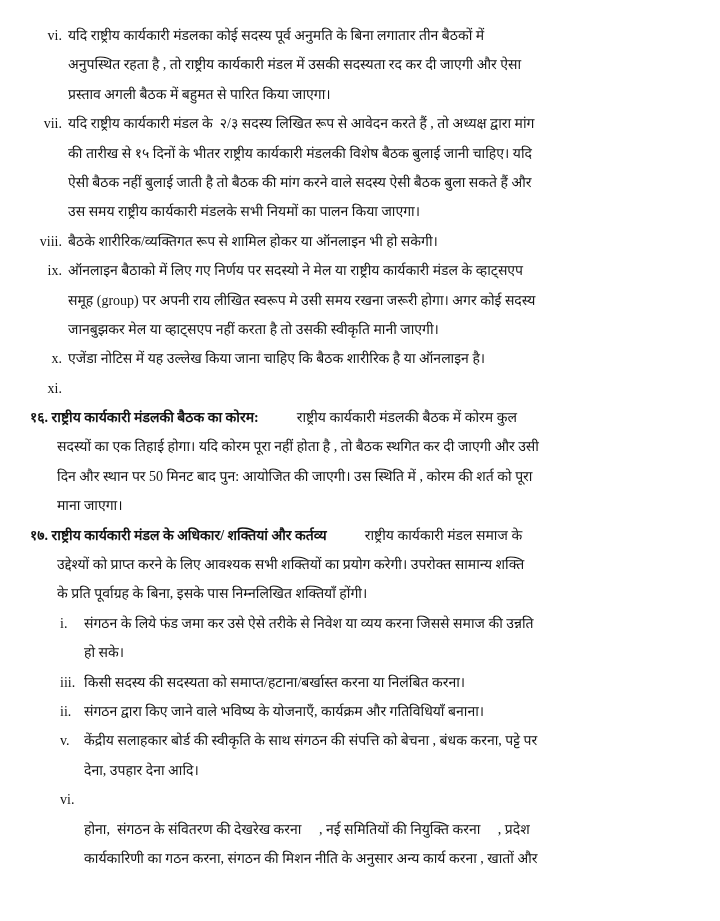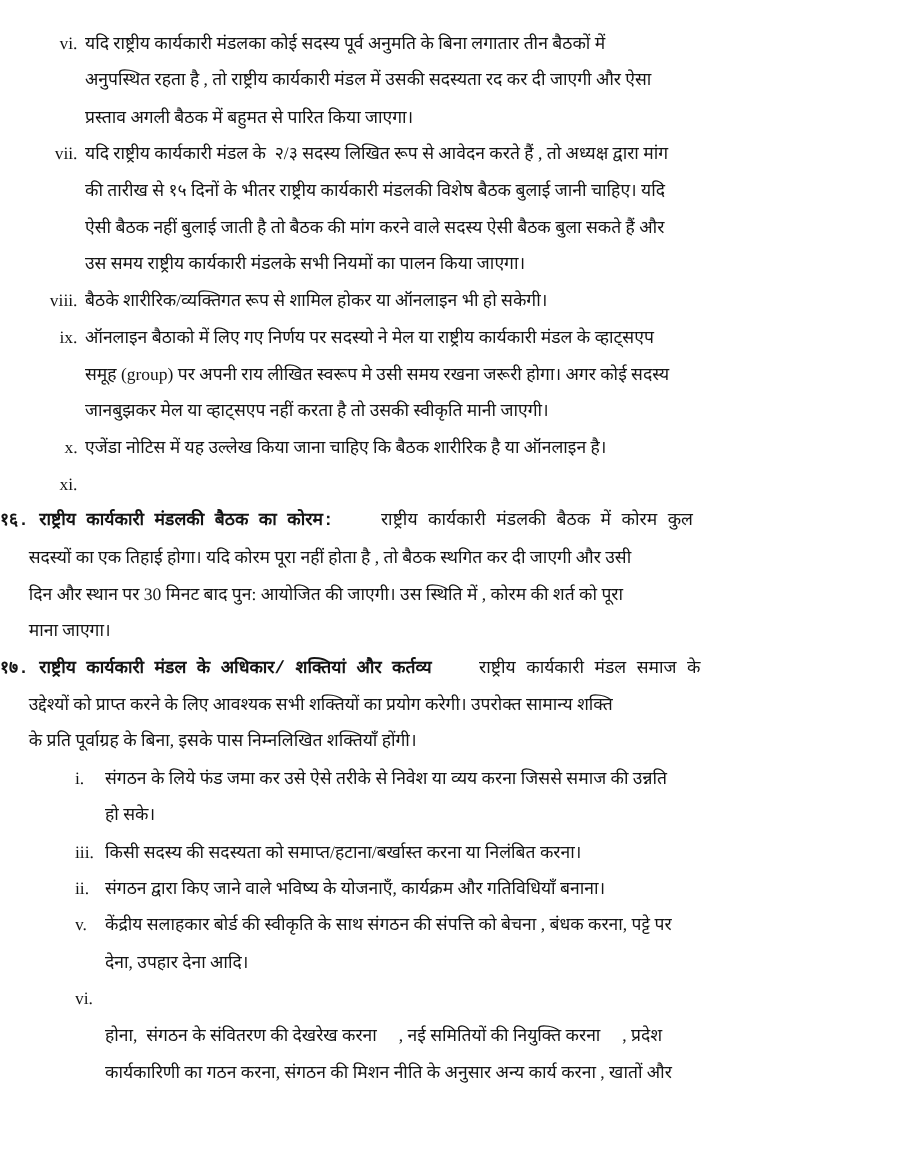--- a/index.html
+++ b/index.html
@@ -25,22 +25,22 @@
   }
   .line {
     position: relative;
     height: 29.4px;
     line-height: 29.4px;
     font-size: 14px;
     white-space: pre;
   }
   .line.outer   { padding-left: 68px; }
   .line.inner   { padding-left: 84px; }
-  .line.section-first { font-weight: 700; font-family: Liberation Mono, monospace; }
-  .line.section-cont  { padding-left: 23px; }
+  .line.section-first { padding-left: 30px; font-weight: 700; }
+  .line.section-cont  { padding-left: 57px; }
   .num-outer {
     position: absolute;
     left: 0;
     top: 0;
     width: 62px;
     text-align: right;
     display: inline-block;
   }
   .num-inner {
     position: absolute;
@@ -68,21 +68,21 @@
       <div class="line outer"><span class="line-text">ऐसी बैठक नहीं बुलाई जाती है तो बैठक की मांग करने वाले सदस्य ऐसी बैठक बुला सकते हैं और</span></div>
       <div class="line outer"><span class="line-text">उस समय राष्ट्रीय कार्यकारी मंडलके सभी नियमों का पालन किया जाएगा।</span></div>
       <div class="line outer"><span class="num-outer">viii.</span><span class="line-text">बैठके शारीरिक/व्यक्तिगत रूप से शामिल होकर या ऑनलाइन भी हो सकेगी।</span></div>
       <div class="line outer"><span class="num-outer">ix.</span><span class="line-text">ऑनलाइन बैठाको में लिए गए निर्णय पर सदस्यो ने मेल या राष्ट्रीय कार्यकारी मंडल के व्हाट्सएप</span></div>
       <div class="line outer"><span class="line-text">समूह (group) पर अपनी राय लीखित स्वरूप मे उसी समय रखना जरूरी होगा। अगर कोई सदस्य</span></div>
       <div class="line outer"><span class="line-text">जानबुझकर मेल या व्हाट्सएप नहीं करता है तो उसकी स्वीकृति मानी जाएगी।</span></div>
       <div class="line outer"><span class="num-outer">x.</span><span class="line-text">एजेंडा नोटिस में यह उल्लेख किया जाना चाहिए कि बैठक शारीरिक है या ऑनलाइन है।</span></div>
       <div class="line outer"><span class="num-outer">xi.</span></div>
       <div class="line section-first"><span class="num-section">१६.</span> <span class="heading-label">राष्ट्रीय कार्यकारी मंडलकी बैठक का कोरम:</span><span class="heading-gap"></span><span class="heading-rest">राष्ट्रीय कार्यकारी मंडलकी बैठक में कोरम कुल</span></div>
       <div class="line section-cont">सदस्यों का एक तिहाई होगा। यदि कोरम पूरा नहीं होता है , तो बैठक स्थगित कर दी जाएगी और उसी</div>
-      <div class="line section-cont">दिन और स्थान पर 30 मिनट बाद पुन: आयोजित की जाएगी। उस स्थिति में , कोरम की शर्त को पूरा</div>
+      <div class="line section-cont">दिन और स्थान पर 50 मिनट बाद पुन: आयोजित की जाएगी। उस स्थिति में , कोरम की शर्त को पूरा</div>
       <div class="line section-cont">माना जाएगा।</div>
       <div class="line section-first"><span class="num-section">१७.</span> <span class="heading-label">राष्ट्रीय कार्यकारी मंडल के अधिकार/ शक्तियां और कर्तव्य</span><span class="heading-gap"></span><span class="heading-rest">राष्ट्रीय कार्यकारी मंडल समाज के</span></div>
       <div class="line section-cont">उद्देश्यों को प्राप्त करने के लिए आवश्यक सभी शक्तियों का प्रयोग करेगी। उपरोक्त सामान्य शक्ति</div>
       <div class="line section-cont">के प्रति पूर्वाग्रह के बिना, इसके पास निम्नलिखित शक्तियाँ होंगी।</div>
       <div class="line inner"><span class="num-inner">i.</span><span class="line-text">संगठन के लिये फंड जमा कर उसे ऐसे तरीके से निवेश या व्यय करना जिससे समाज की उन्नति</span></div>
       <div class="line inner"><span class="line-text">हो सके।</span></div>
       <div class="line inner"><span class="num-inner">iii.</span><span class="line-text">किसी सदस्य की सदस्यता को समाप्त/हटाना/बर्खास्त करना या निलंबित करना।</span></div>
       <div class="line inner"><span class="num-inner">ii.</span><span class="line-text">संगठन द्वारा किए जाने वाले भविष्य के योजनाएँ, कार्यक्रम और गतिविधियाँ बनाना।</span></div>
       <div class="line inner"><span class="num-inner">v.</span><span class="line-text">केंद्रीय सलाहकार बोर्ड की स्वीकृति के साथ संगठन की संपत्ति को बेचना , बंधक करना, पट्टे पर</span></div>
       <div class="line inner"><span class="line-text">देना, उपहार देना आदि।</span></div>

